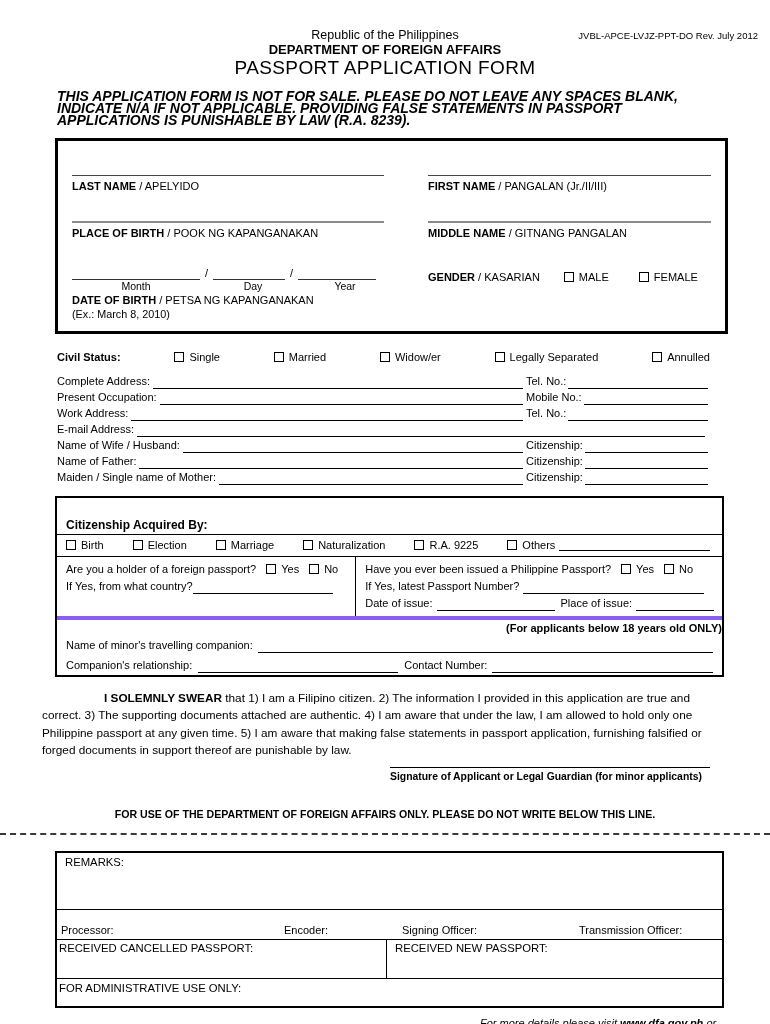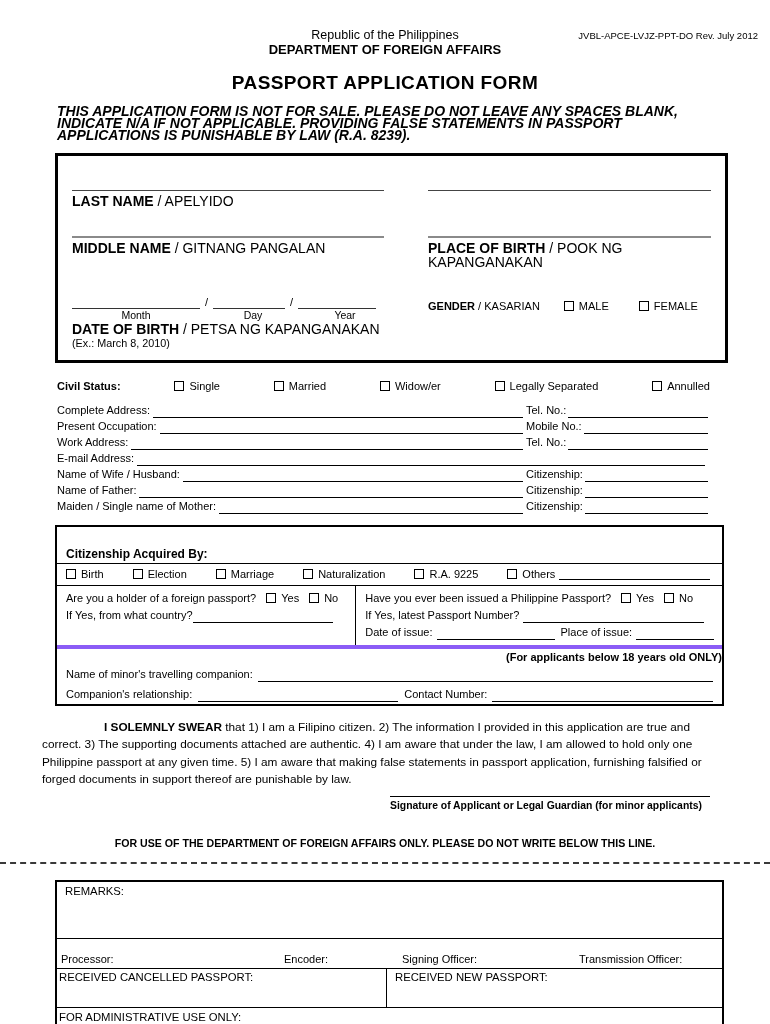--- a/index.html
+++ b/index.html
@@ -8,26 +8,26 @@
     height:1024px; background:#fff; color:#000;
     font-family:"Liberation Sans", sans-serif; font-size:11px;
     overflow:hidden; position:relative;
   }
   .b { font-weight:bold; }
   
   .hdr { position:relative; text-align:center; padding-top:28px; }
   .hdr .republic { font-size:12.5px; line-height:14px; }
   .hdr .dept { font-size:13px; font-weight:bold; line-height:15px; }
   .form-code { position:absolute; top:30px; right:12px; font-size:9.5px; }
-  .title { text-align:center; margin-top:15px; font-size:19px; font-weight:bold; letter-spacing:.4px; }
+  .title { text-align:center; font-size:19px; font-weight:normal; letter-spacing:.4px; }
   .notice { margin:11px 57px 0 57px; font-size:14px; font-weight:bold; font-style:italic; line-height:12px; }
   
   .name-box { margin:12px 42px 0 55px; border:3px solid #000; padding:8px 14px 10px 14px; }
   .nb-grid { display:grid; grid-template-columns:1fr 1fr; column-gap:44px; }
-  .nb-label { font-size:14px; line-height:14px; }
+  .nb-label { font-size:11px; line-height:14px; }
   .wline1 { border-bottom:1px solid #444; height:27px; margin-bottom:3px; }
   .wline2 { border-bottom:2px solid #8a8a8a; height:30px; margin-bottom:3px; }
   .dob-lines { display:flex; align-items:flex-end; margin-top:27px; }
   .dseg { border-bottom:1px solid #333; height:12px; }
   .dseg.w1 { width:128px; } .dseg.w2 { width:72px; } .dseg.w3 { width:78px; }
   .slash { padding:0 5px; line-height:13px; }
   .dob-sub { display:flex; font-size:10.5px; line-height:13px; }
   .dob-sub span { text-align:center; }
   .dob-sub .s1 { width:128px; } .dob-sub .gap { width:17px; }
   .dob-sub .s2 { width:72px; } .dob-sub .s3 { width:78px; }
@@ -96,28 +96,29 @@
 <div class="notice">THIS APPLICATION FORM IS NOT FOR SALE. PLEASE DO NOT LEAVE ANY SPACES BLANK, INDICATE N/A IF NOT APPLICABLE. PROVIDING FALSE STATEMENTS IN PASSPORT APPLICATIONS IS PUNISHABLE BY LAW (R.A. 8239).</div>
 
 <div class="name-box">
   <div class="nb-grid">
     <div>
       <div class="wline1"></div>
       <div class="nb-label"><span class="b">LAST NAME</span><span> / APELYIDO</span></div>
     </div>
     <div>
       <div class="wline1"></div>
+      <div class="nb-label"><span class="b">FIRST NAME</span><span> / PANGALAN (Jr./II/III)</span></div>
+    </div>
+    <div>
+      <div class="wline2"></div>
+      <div class="nb-label"><span class="b">PLACE OF BIRTH</span><span> / POOK NG KAPANGANAKAN</span></div>
     </div>
     <div>
       <div class="wline2"></div>
       <div class="nb-label"><span class="b">MIDDLE NAME</span><span> / GITNANG PANGALAN</span></div>
-    </div>
-    <div>
-      <div class="wline2"></div>
-      <div class="nb-label"><span class="b">PLACE OF BIRTH</span><span> / POOK NG KAPANGANAKAN</span></div>
     </div>
     <div>
       <div class="dob-lines">
         <span class="dseg w1"></span>
         <span class="slash">/</span>
         <span class="dseg w2"></span>
         <span class="slash">/</span>
         <span class="dseg w3"></span>
       </div>
       <div class="dob-sub">

